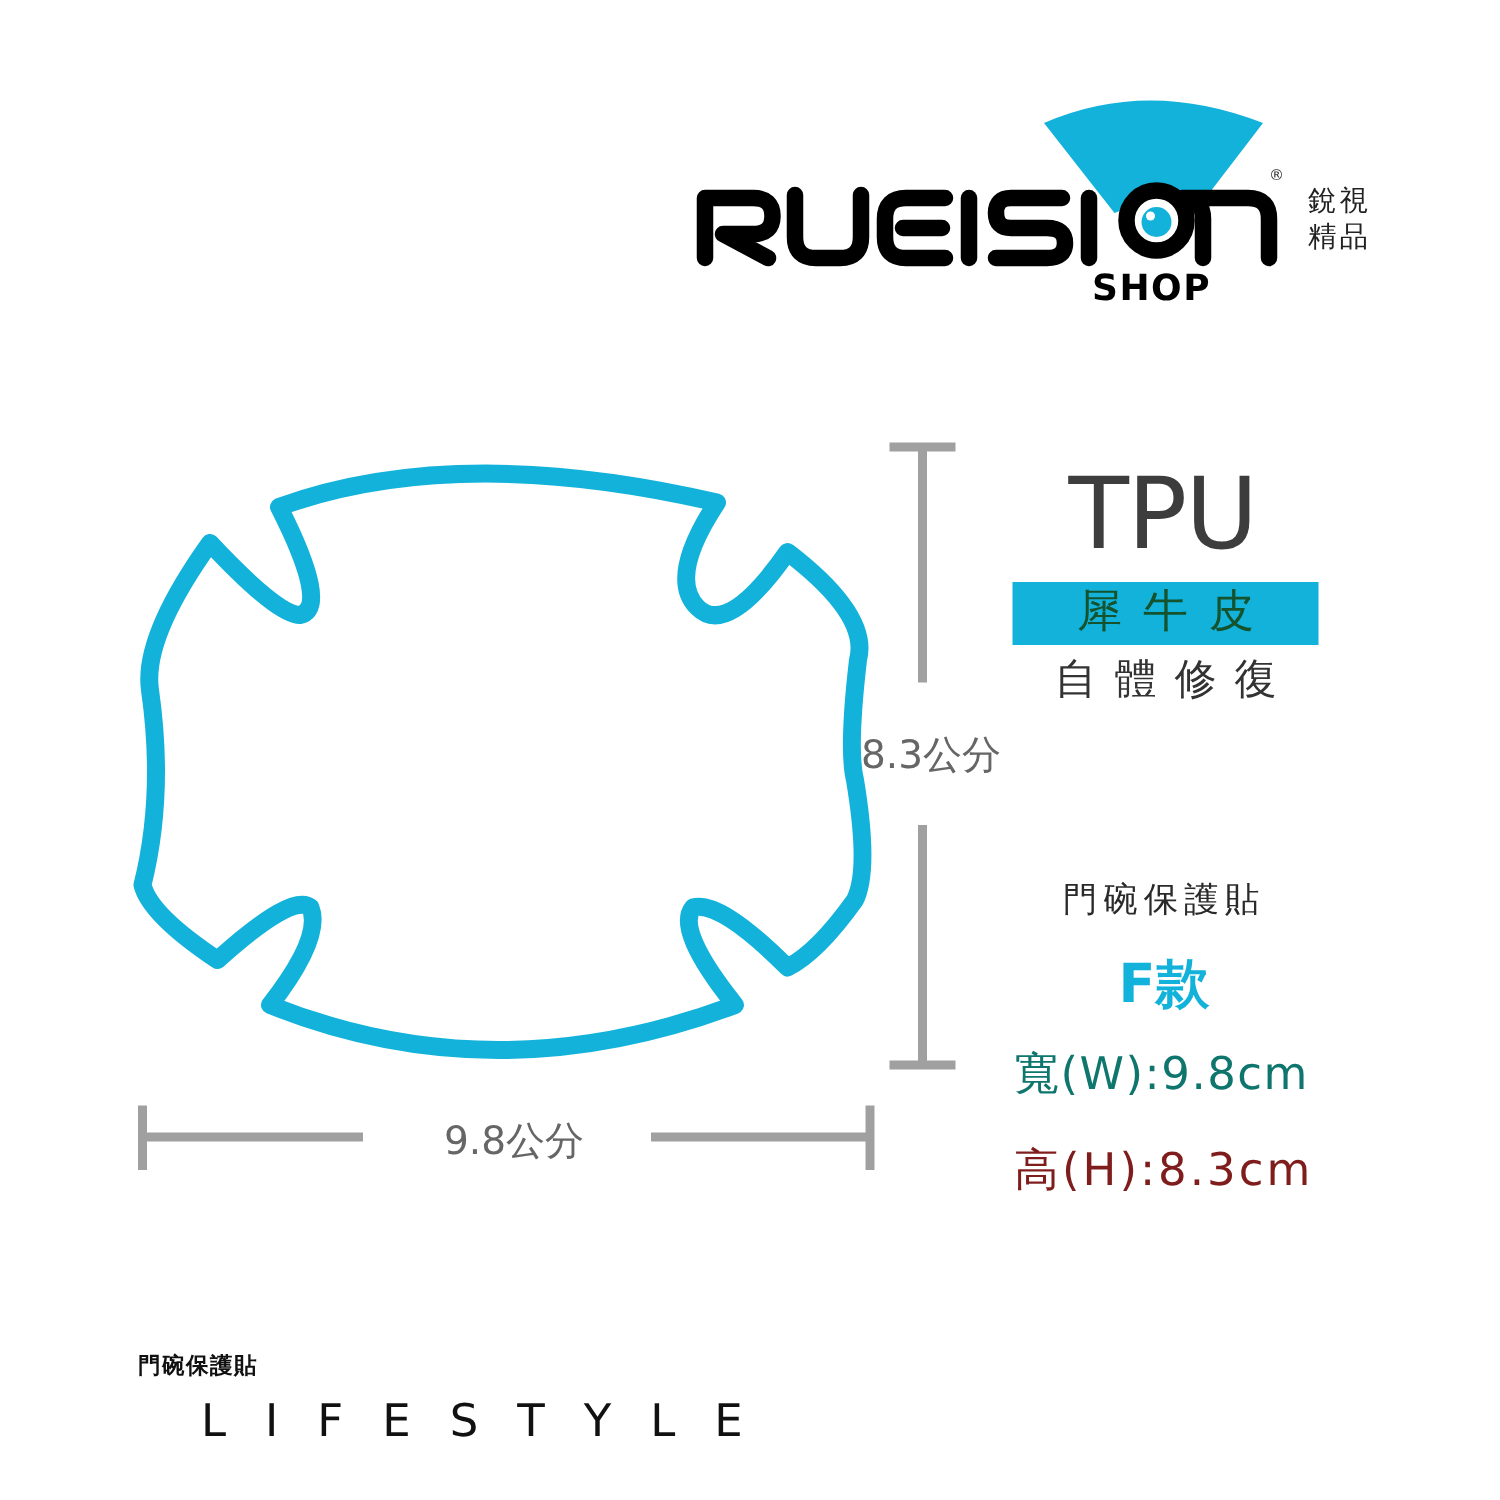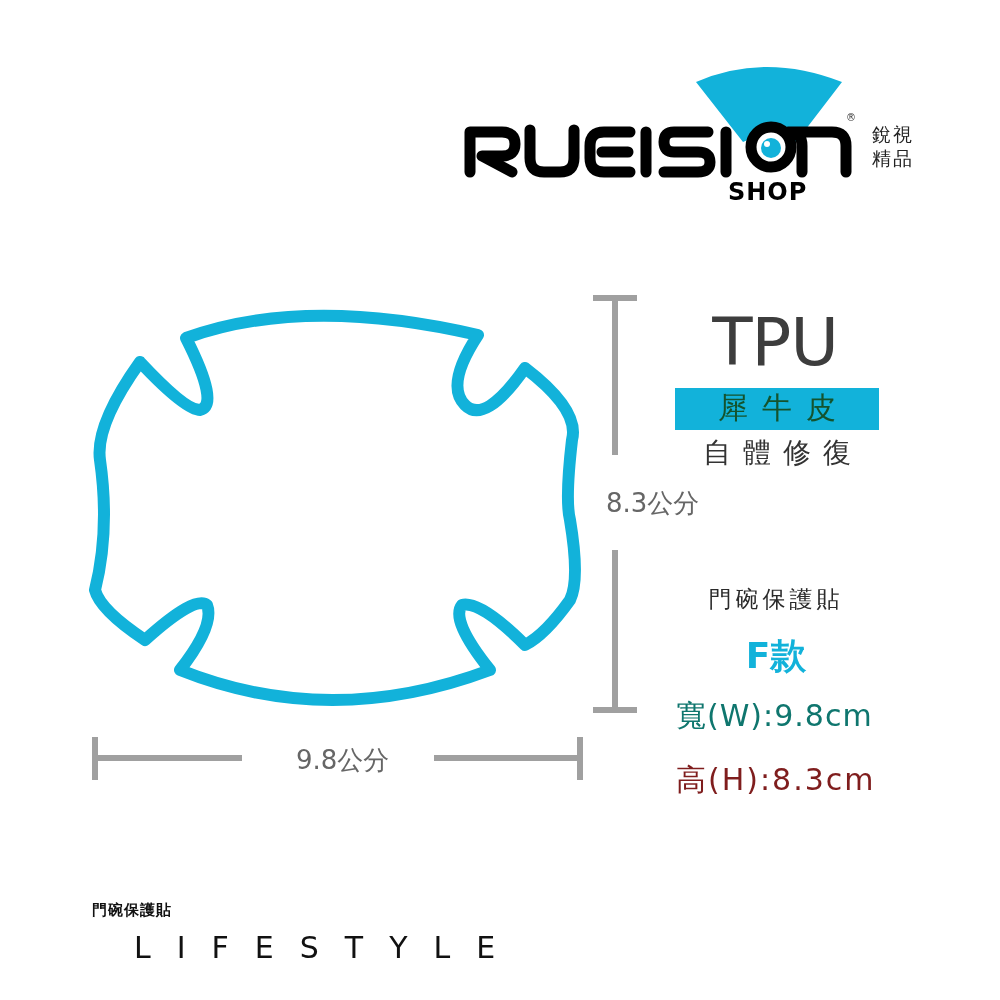--- a/index.html
+++ b/index.html
@@ -26,21 +26,21 @@
       color: #14532d; font-size: 30px; line-height: 40px; text-align: center; letter-spacing: 14px; text-indent: 14px; }
     .repair { left: 675px; top: 434px; width: 204px; text-align: center; font-size: 28px;
       color: #333; letter-spacing: 12px; text-indent: 12px; }
 
     .product { left: 676px; top: 584px; width: 200px; text-align: center; font-size: 23px; color: #2a2a2a; letter-spacing: 4px; }
     .model { left: 676px; top: 632px; width: 200px; text-align: center; font-size: 36px; font-weight: bold; color: #12b2da; }
     .dimw { left: 676px; top: 696px; font-size: 30px; color: #0f766e; letter-spacing: 1px; }
     .dimh { left: 676px; top: 760px; font-size: 30px; color: #7f1d1d; letter-spacing: 2px; }
 
     
-    .lbl-h { left: 574px; top: 486px; font-size: 26px; color: #666; margin-left: 32px; }
+    .lbl-h { left: 574px; top: 486px; font-size: 26px; color: #666; }
     .lbl-w { left: 296px; top: 743px; font-size: 26px; color: #666; }
 
     
     .foot-cn { left: 92px; top: 901px; font-size: 15px; font-weight: bold; color: #111; letter-spacing: 1px; }
     .foot-en { left: 90px; top: 930px; font-size: 30px; color: #111; letter-spacing: 26px; margin-left: 44px; }
   </style>
 </head>
 <body>
 
 <div class="abs logo-wrap">

